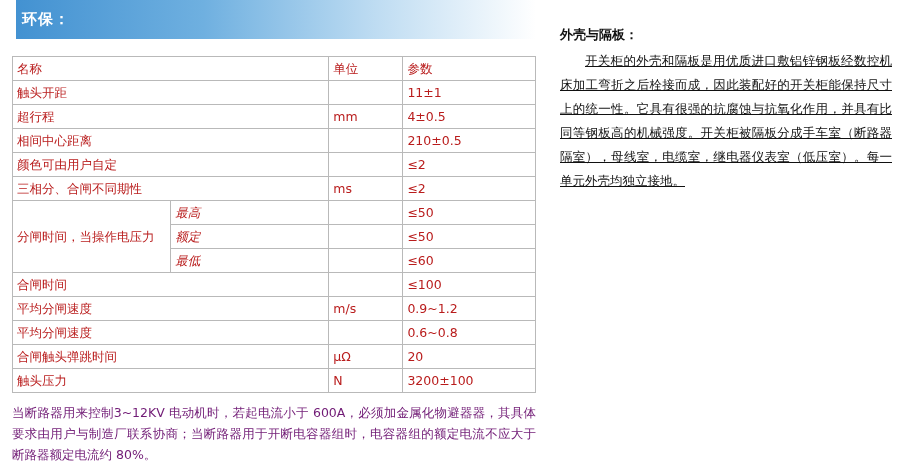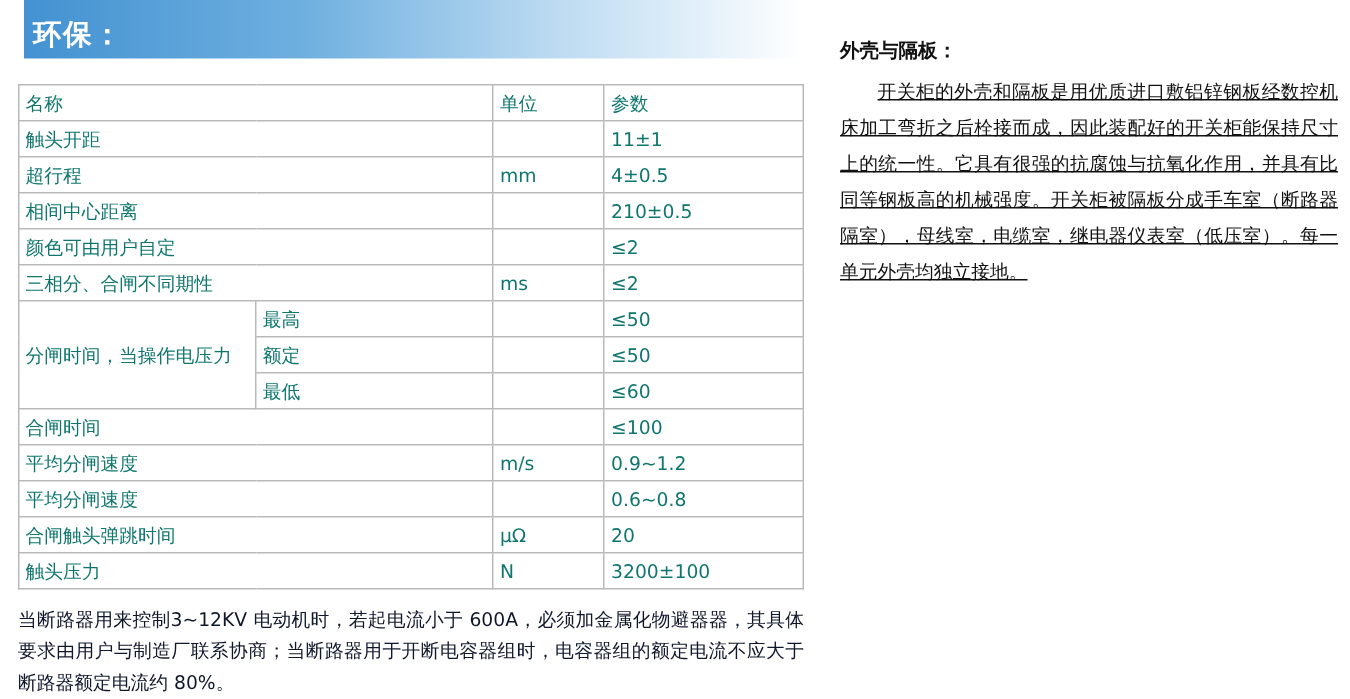--- a/index.html
+++ b/index.html
@@ -52,56 +52,56 @@
     bottom: 0;
     width: 536px;
     height: 7px;
     background: #ffffff;
   }
   .banner .title {
     position: absolute;
     left: 22px;
     top: 10px;
     color: #ffffff;
-    font-size: 19px;
+    font-size: 15px;
     font-weight: bold;
     letter-spacing: 1px;
   }
   table.spec {
     border-collapse: collapse;
     width: 524px;
     margin-top: 10px;
     table-layout: fixed;
   }
   table.spec td {
     border: 1px solid #b9b9b9;
     font-size: 12.5px;
     padding: 2px 4px;
     height: 19px;
     line-height: 16px;
-    color: #0f766e;
+    color: #b91c1c;
     vertical-align: middle;
     white-space: nowrap;
     overflow: hidden;
   }
   td.c-name   { width: 294px; padding-left: 5px; }
-  td.c-sub    { width: 50px;  padding-left: 5px; }
+  td.c-sub    { width: 50px;  padding-left: 5px; font-style: italic; }
   td.c-unit   { width: 62px;  padding-left: 5px; }
   td.c-val    { width: 118px; padding-left: 7px; }
   td.head     { font-weight: normal; }
   td.name-merge {
     text-align: left;
     padding-left: 5px;
   }
   .note {
     width: 524px;
     margin-top: 9px;
     font-size: 12.5px;
     line-height: 21px;
-    color: #0f172a;
+    color: #701a75;
     text-align: justify;
   }
   .note p { margin: 0; }
   
   .right-col {
     position: absolute;
     left: 560px;
     top: 0;
     width: 332px;
     height: 466px;

